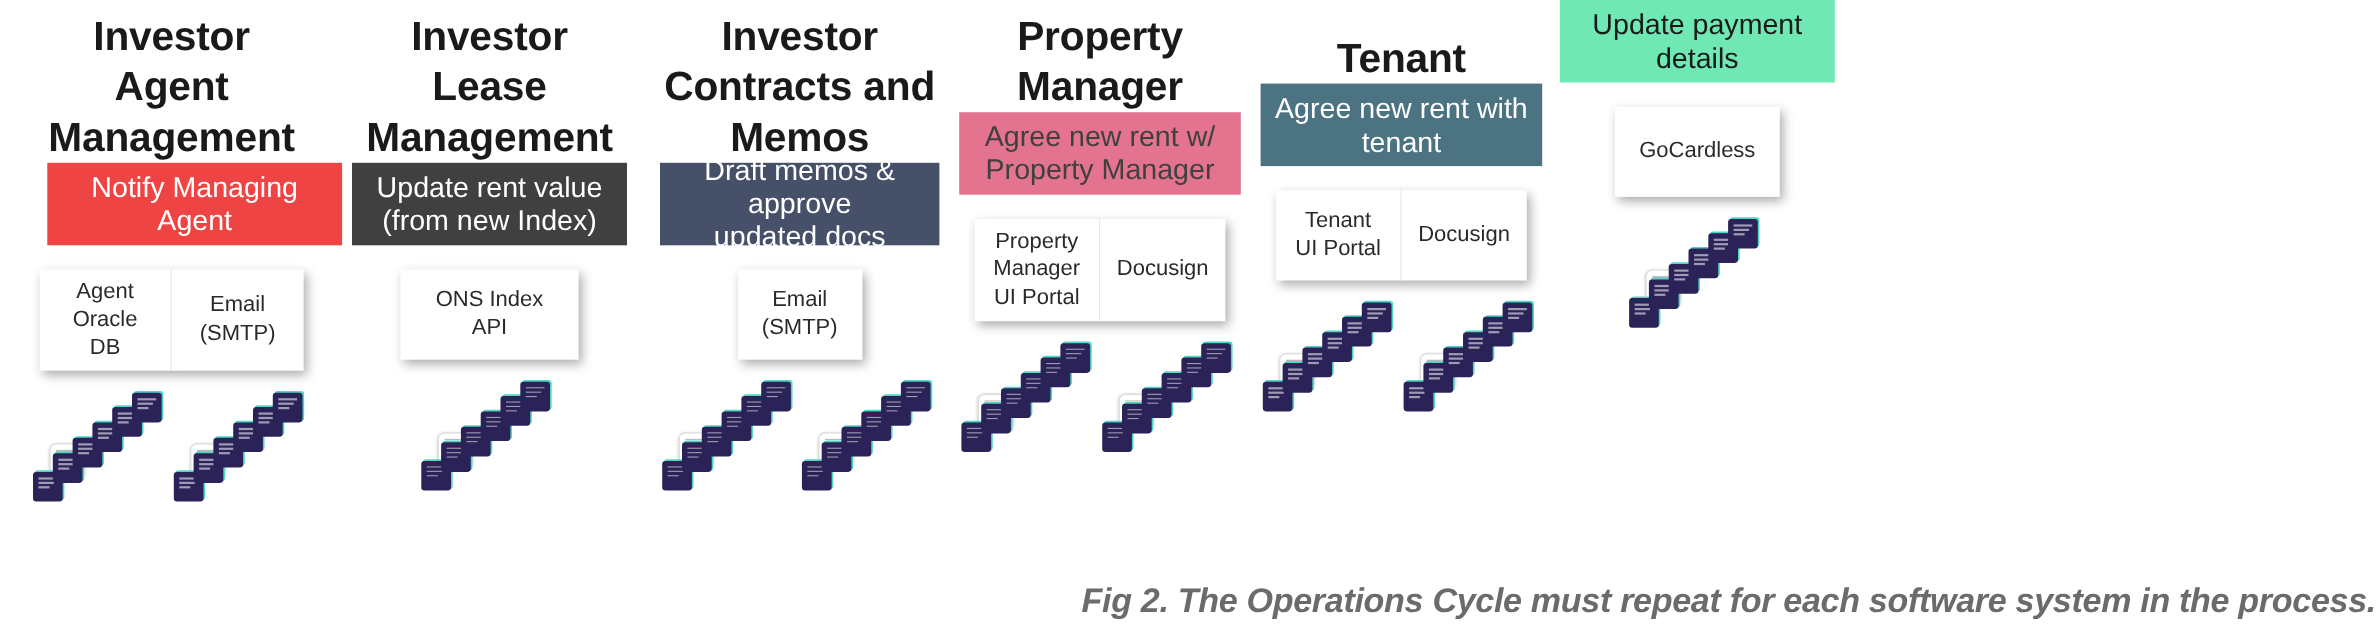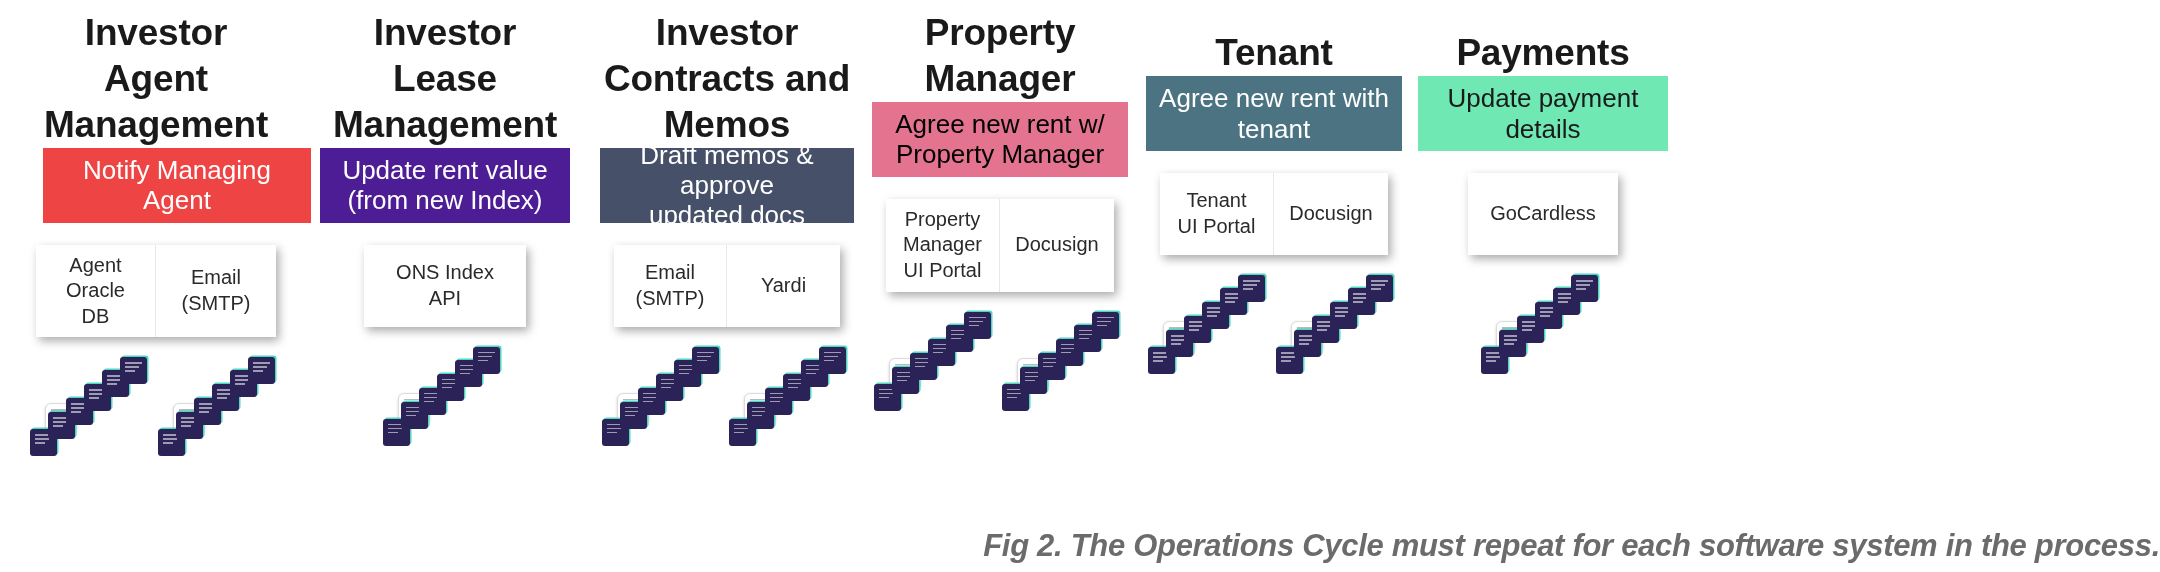--- a/index.html
+++ b/index.html
@@ -281,21 +281,21 @@
                 <i></i>
                 <i></i>
               </span>
             </div>
           </div>
         </div>
       </div>
       <div class="column" style="width: 250px; margin-left: 30px;">
         <div class="lane-title">Investor
 Lease Management</div>
-        <div class="banner" style="background: #4c1d95; color: rgb(255, 255, 255);">Update rent value
+        <div class="banner" style="background: #404040; color: rgb(255, 255, 255);">Update rent value
 (from new Index)</div>
         <div class="systems">
           <div class="system-box" style="width: 162px;">ONS Index
 API</div>
         </div>
         <div class="stairs-row">
           <div class="stair-cluster">
             <div class="stair-card white" style="left: 17px; top: 40px;">
               <span class="glyph-lines">
                 <i></i>
@@ -349,21 +349,20 @@
         </div>
       </div>
       <div class="column" style="width: 254px; margin-left: 30px;">
         <div class="lane-title">Investor
 Contracts and Memos</div>
         <div class="banner" style="background: rgb(71, 80, 105); color: rgb(255, 255, 255);">Draft memos &amp; approve
 updated docs</div>
         <div class="systems">
           <div class="system-box" style="width: 113px;">Email
 (SMTP)</div>
-          <div class="system-box" style="width: 113px;">Yardi</div>
         </div>
         <div class="stairs-row">
           <div class="stair-cluster">
             <div class="stair-card white" style="left: 17px; top: 40px;">
               <span class="glyph-lines">
                 <i></i>
                 <i></i>
                 <i></i>
               </span>
             </div>
@@ -458,21 +457,21 @@
                 <i></i>
                 <i></i>
                 <i></i>
               </span>
             </div>
           </div>
         </div>
       </div>
       <div class="column" style="width: 256px; margin-left: 18px;">
         <div class="lane-title">Property Manager</div>
-        <div class="banner" style="background: rgb(227, 115, 143); color: #000000;">Agree new rent w/
+        <div class="banner" style="background: rgb(227, 115, 143); color: #404040;">Agree new rent w/
 Property Manager</div>
         <div class="systems">
           <div class="system-box" style="width: 114px;">Property
 Manager
 UI Portal</div>
           <div class="system-box" style="width: 114px;">Docusign</div>
         </div>
         <div class="stairs-row">
           <div class="stair-cluster">
             <div class="stair-card white" style="left: 17px; top: 40px;">
@@ -686,21 +685,20 @@
               <span class="glyph-lines">
                 <i></i>
                 <i></i>
                 <i></i>
               </span>
             </div>
           </div>
         </div>
       </div>
       <div class="column" style="width: 250px; margin-left: 16px;">
-        <div class="lane-title">Payments</div>
         <div class="banner dark-text" style="background: rgb(111, 232, 180); color: rgb(26, 26, 26);">Update payment
 details</div>
         <div class="systems">
           <div class="system-box" style="width: 150px;">GoCardless</div>
         </div>
         <div class="stairs-row">
           <div class="stair-cluster">
             <div class="stair-card white" style="left: 17px; top: 40px;">
               <span class="glyph-lines">
                 <i></i>

